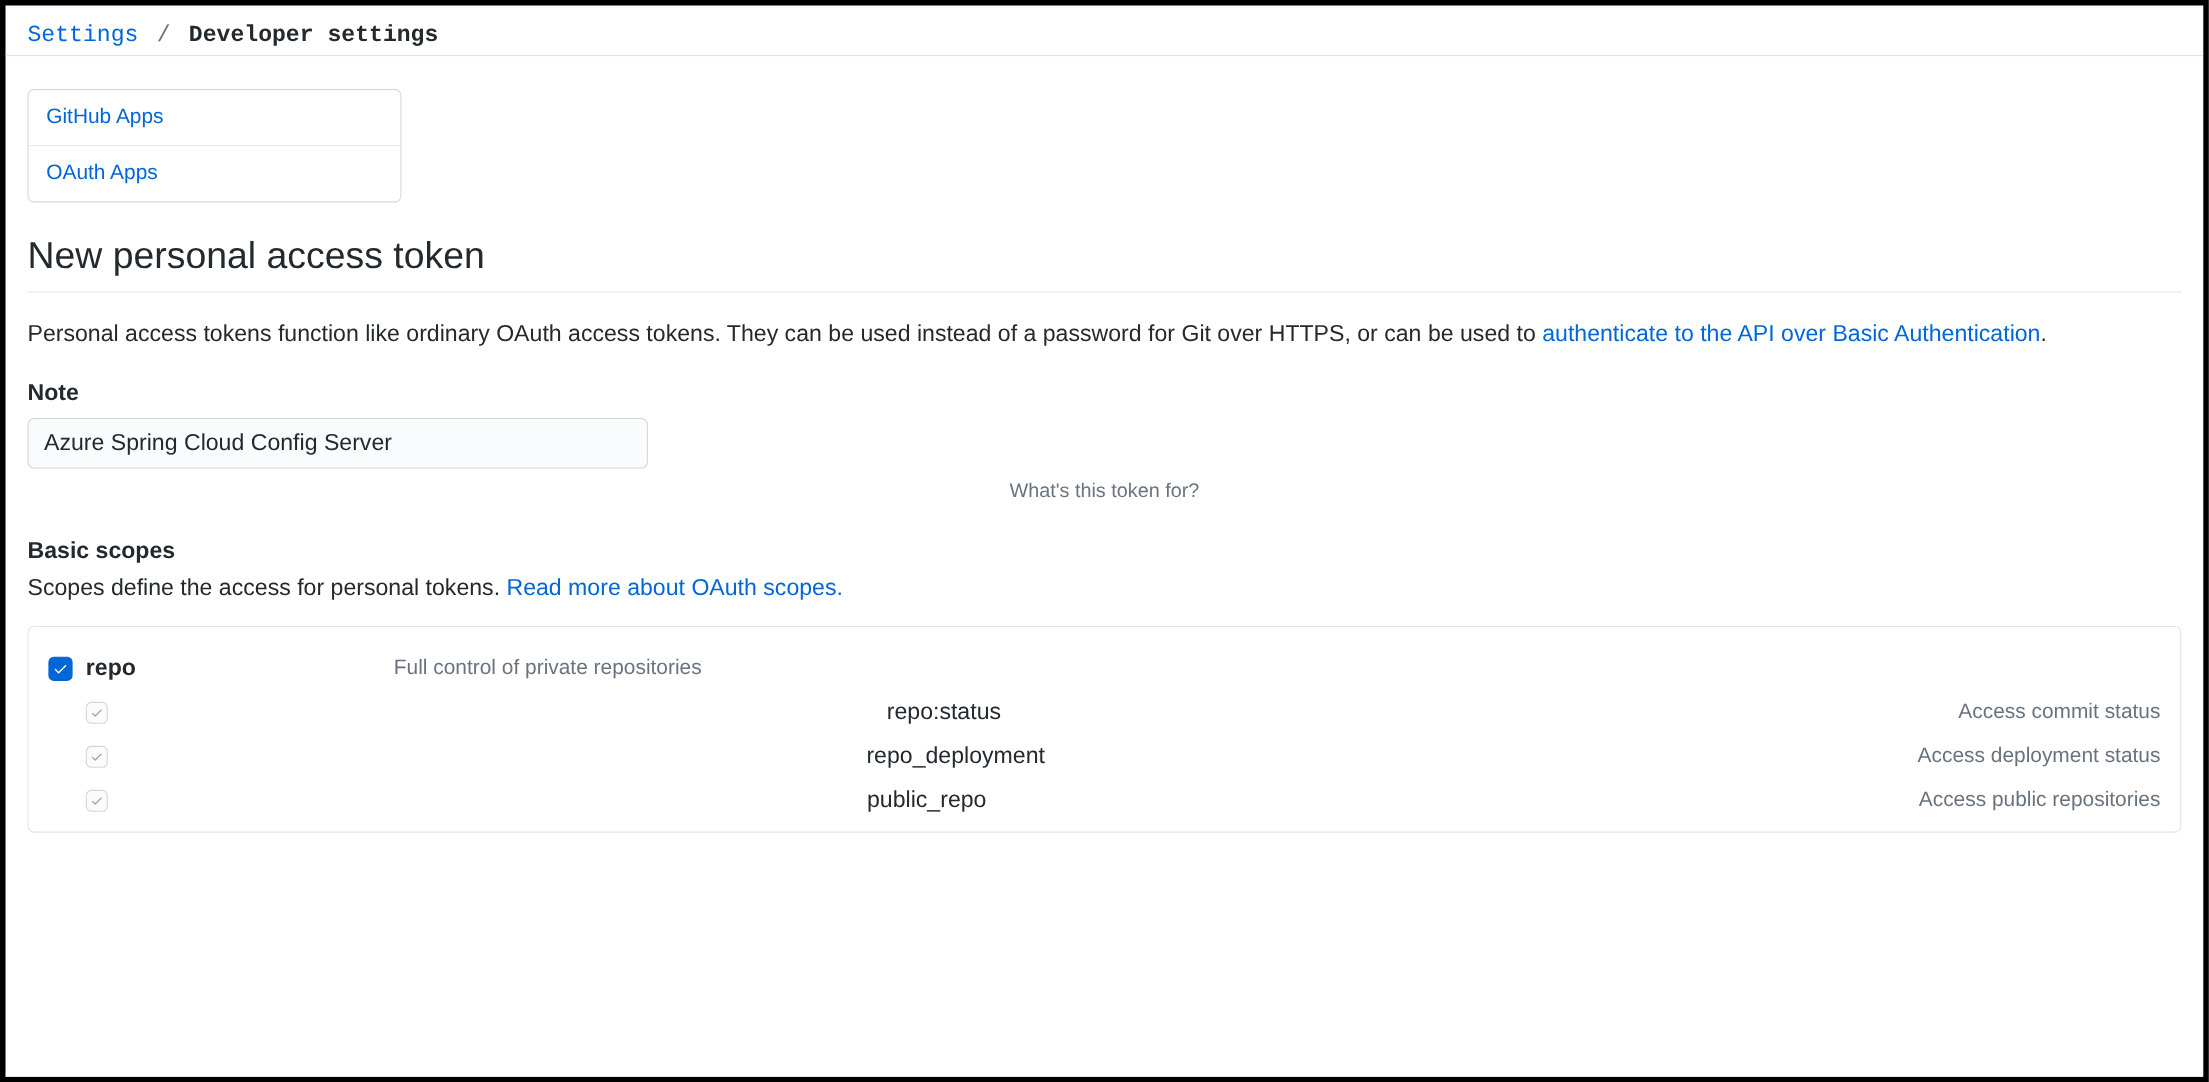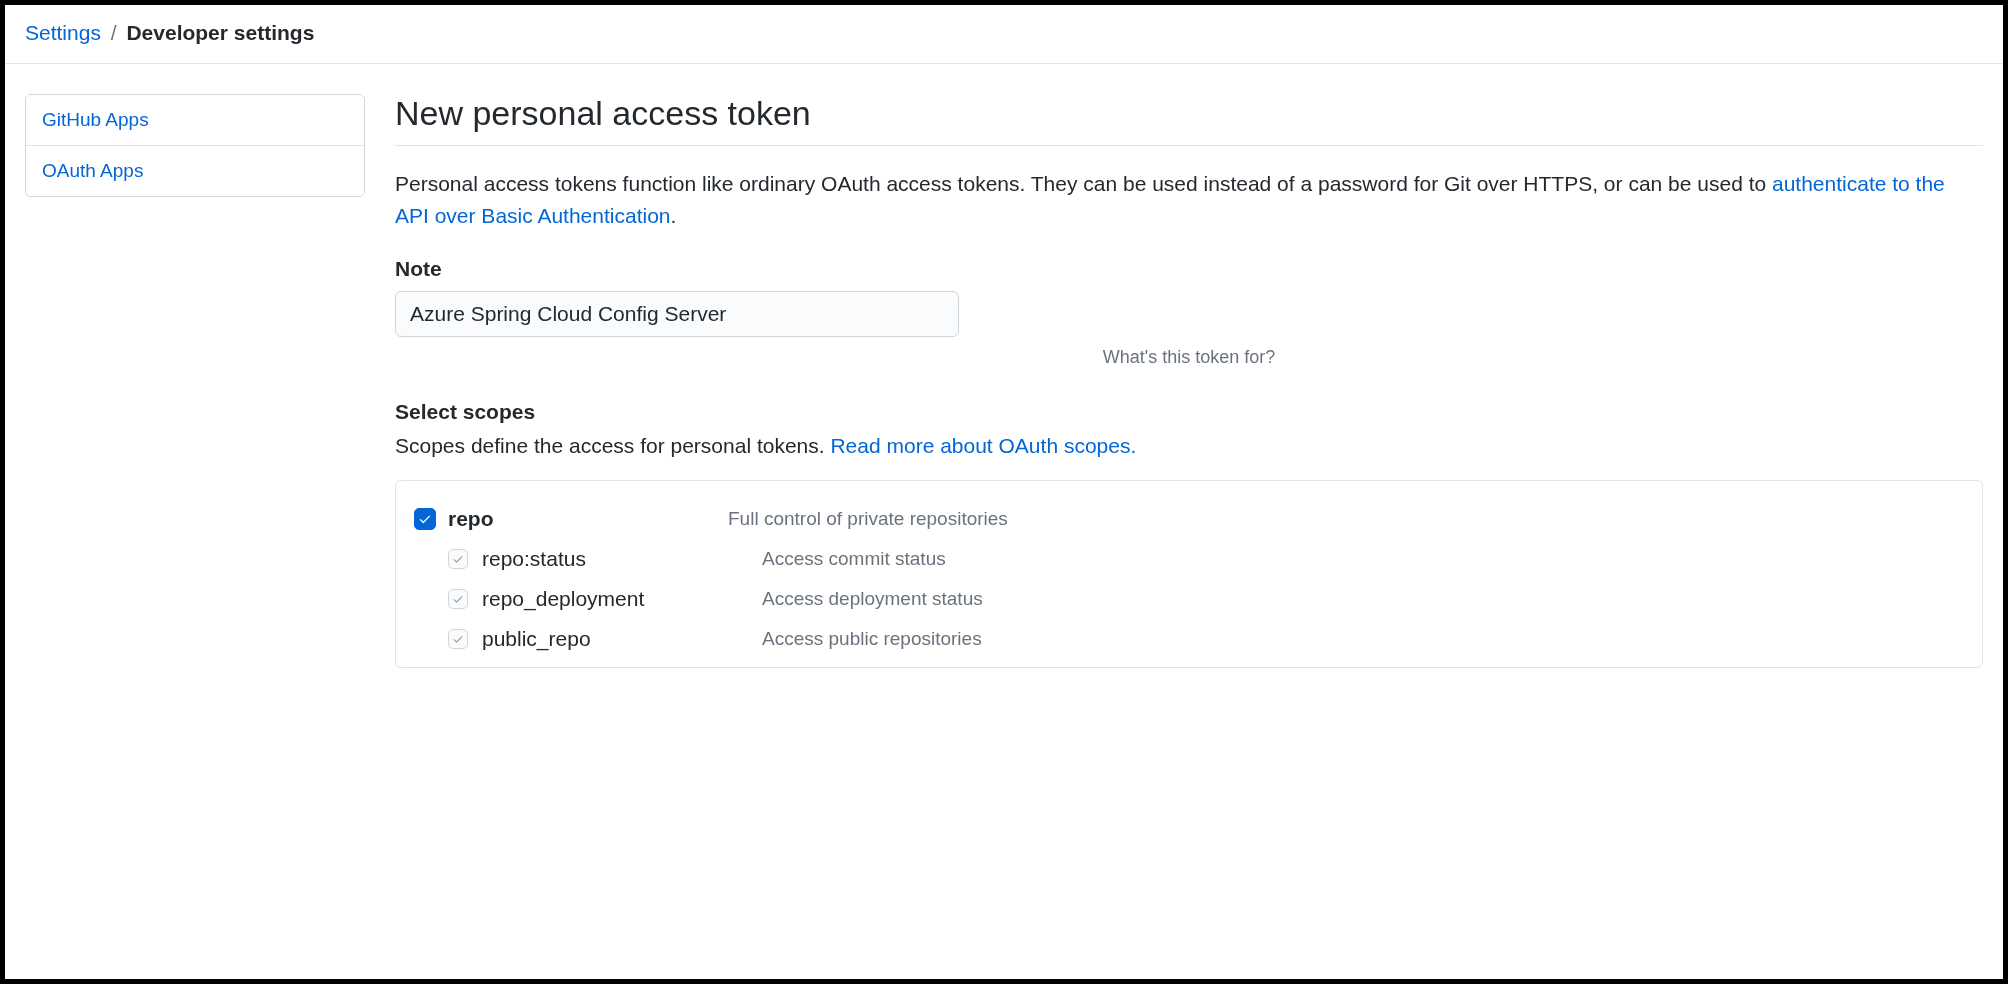--- a/index.html
+++ b/index.html
@@ -14,40 +14,42 @@
       background: #000;
       padding: 5px;
     }
     .frame {
       background: #fff;
       width: 100%;
       height: 974px;
       overflow: hidden;
     }
     .breadcrumb {
-      padding: 16px 20px 18px 20px;
+      padding: 16px 20px 6px 20px;
       font-size: 21px;
       border-bottom: 1px solid #e1e4e8;
+      font-family: Liberation Mono, monospace;
     }
     .breadcrumb a {
       color: #0366d6;
       text-decoration: none;
     }
     .breadcrumb .sep {
       color: #6a737d;
       margin: 0 4px;
     }
     .breadcrumb .current {
       font-weight: 600;
       color: #24292e;
     }
     .container {
       display: flex;
       padding: 30px 20px;
       gap: 30px;
+      flex-direction: column;
     }
     .sidebar {
       width: 340px;
       flex-shrink: 0;
     }
     .menu {
       border: 1px solid #d1d5da;
       border-radius: 6px;
       overflow: hidden;
     }
@@ -131,20 +133,21 @@
       padding: 18px 18px 8px 18px;
     }
     .scope-row {
       display: flex;
       align-items: center;
       padding: 8px 0;
       font-size: 21px;
     }
     .scope-row.child {
       padding-left: 34px;
+      justify-content: space-between;
     }
     .scope-check-col {
       width: 34px;
       flex-shrink: 0;
       display: flex;
       align-items: center;
     }
     .scope-name-col {
       width: 280px;
       flex-shrink: 0;
@@ -212,21 +215,21 @@
       <h1 class="page-title">New personal access token</h1>
 
       <p class="description">
         <span>Personal access tokens function like ordinary OAuth access tokens. They can be used instead of a password for Git over HTTPS, or can be used to </span><a href="#">authenticate to the API over Basic Authentication</a><span>.</span>
       </p>
 
       <label class="field-label">Note</label>
       <input type="text" class="text-input" value="Azure Spring Cloud Config Server" style="">
       <div class="field-hint">What's this token for?</div>
 
-      <label class="field-label">Select scopes</label>
+      <label class="field-label">Basic scopes</label>
       <p class="scopes-desc">
         <span>Scopes define the access for personal tokens. </span><a href="#">Read more about OAuth scopes.</a>
       </p>
 
       <div class="scopes-box">
         <div class="scope-row parent">
           <div class="scope-check-col">
             <span class="check primary">
               <svg viewBox="0 0 16 16">
                   <path d="M13.78 4.22a.75.75 0 010 1.06l-7.25 7.25a.75.75 0 01-1.06 0L2.22 9.28a.75.75 0 011.06-1.06L6 10.94l6.72-6.72a.75.75 0 011.06 0z"></path>

